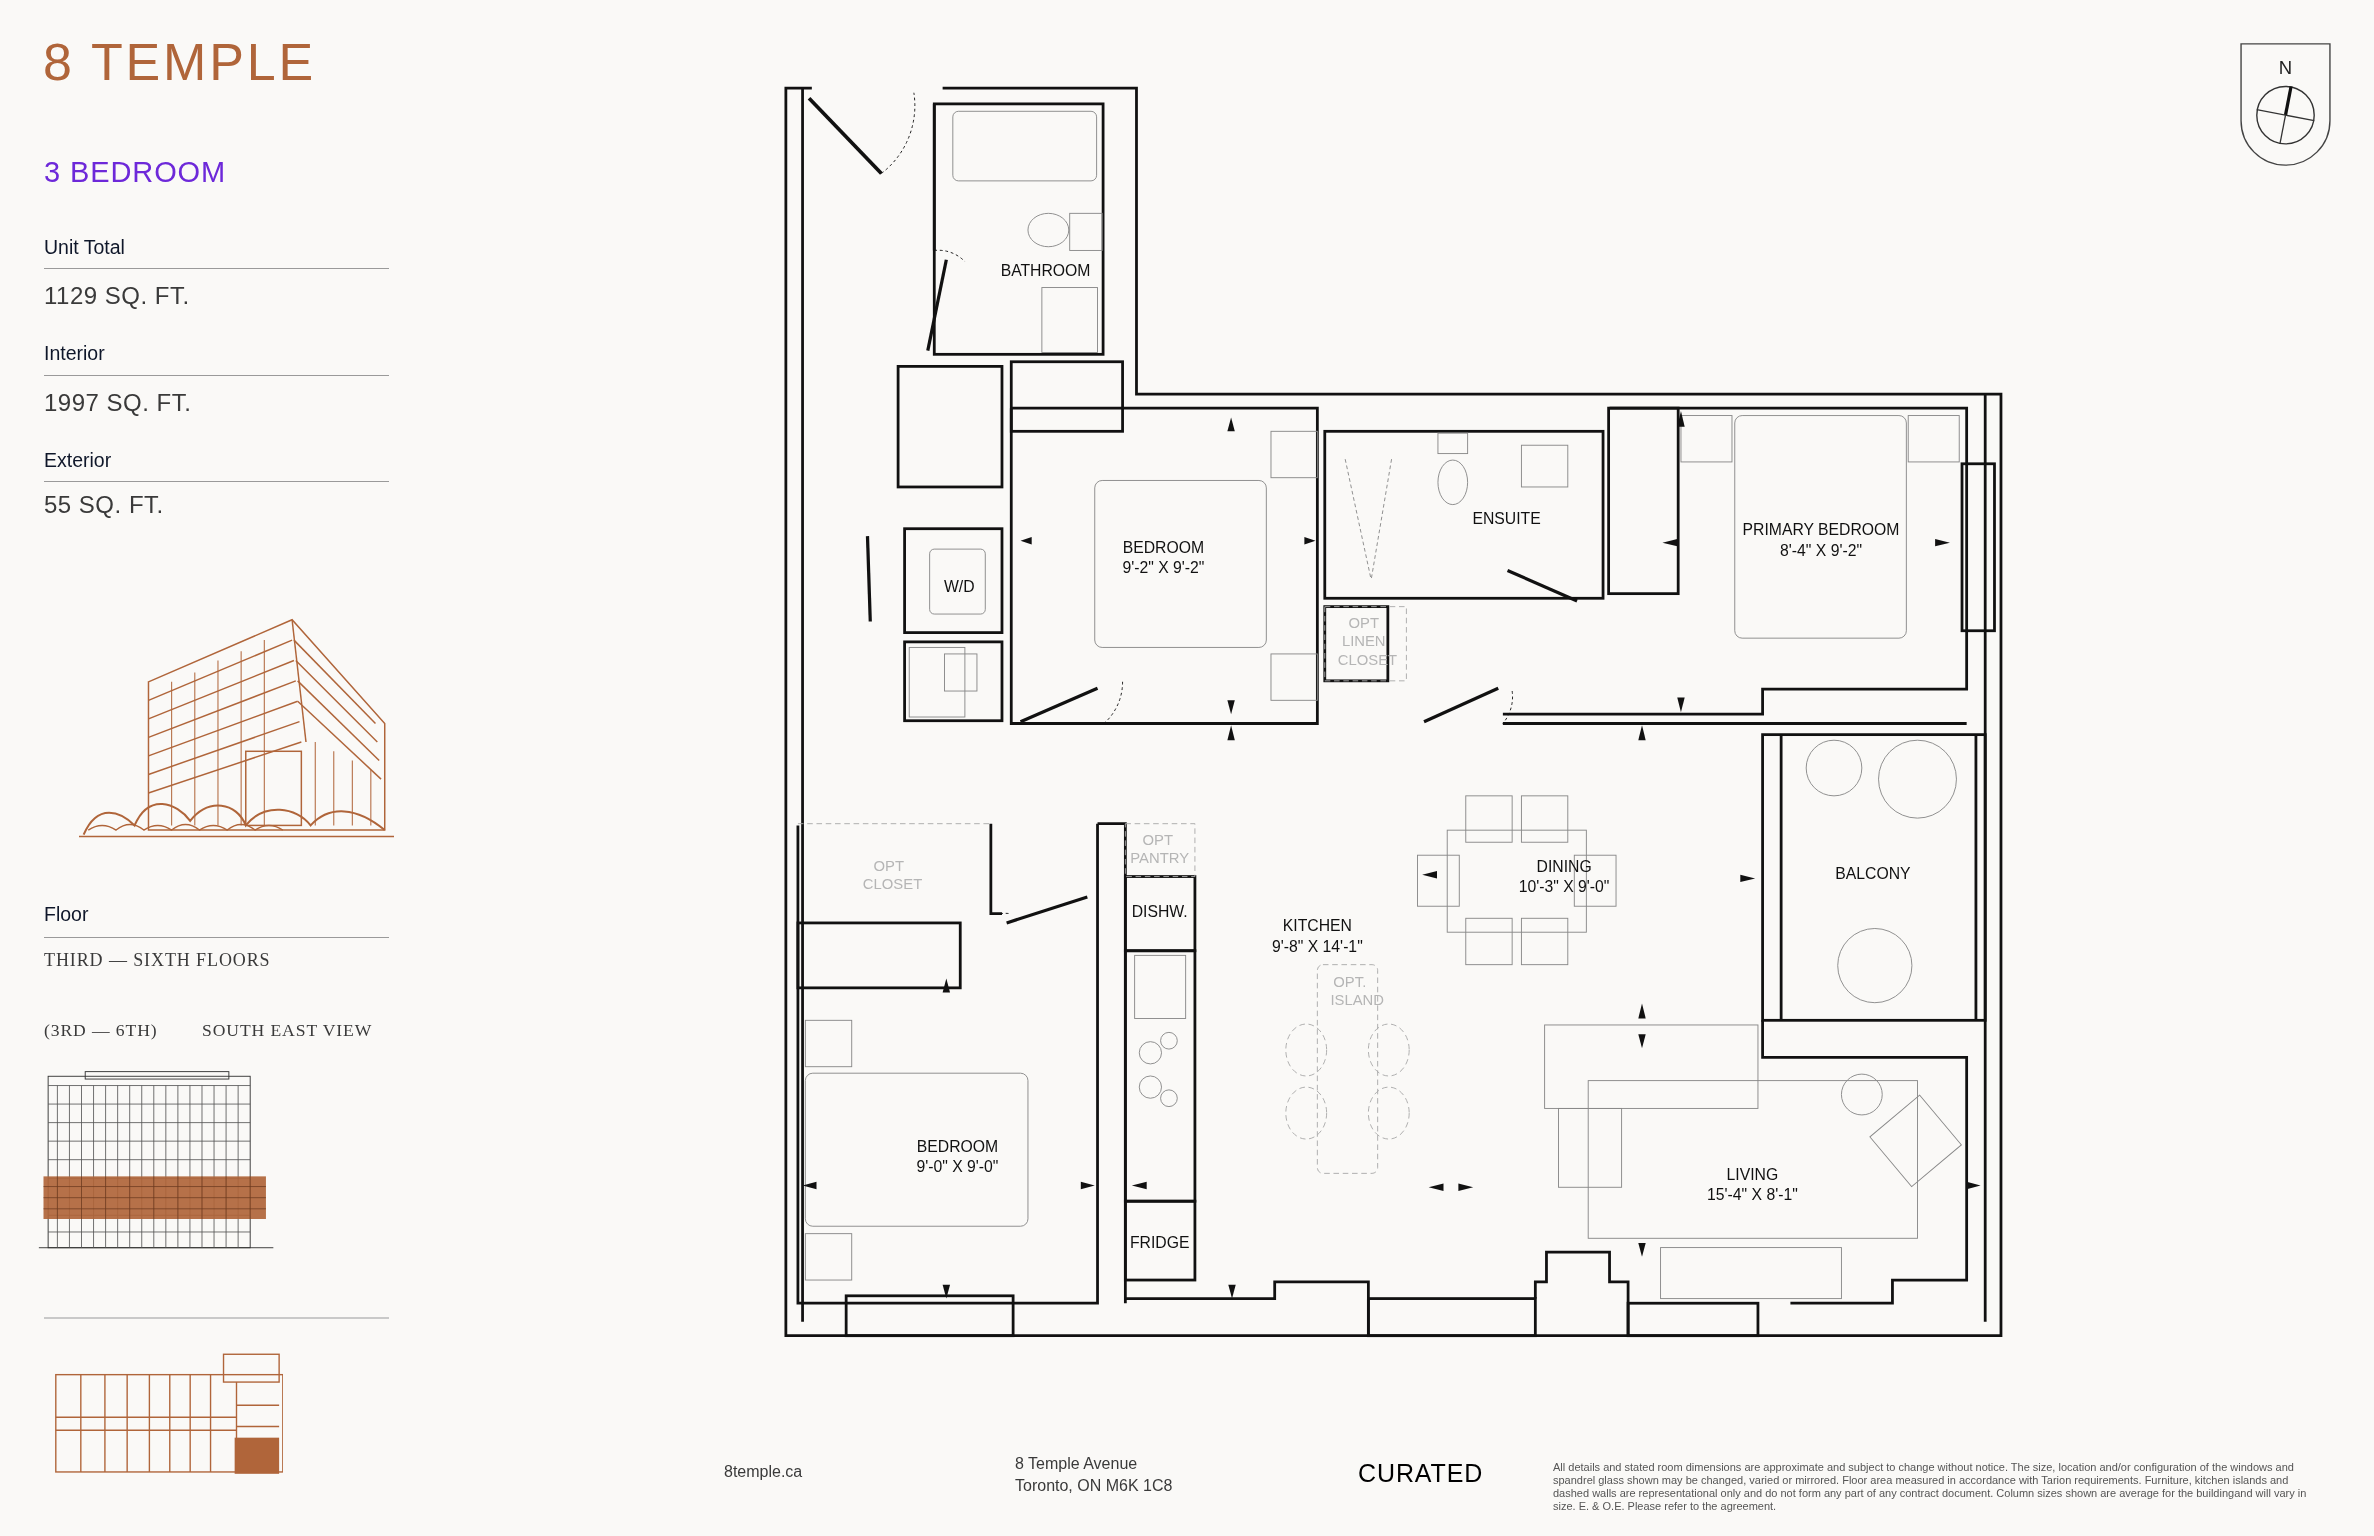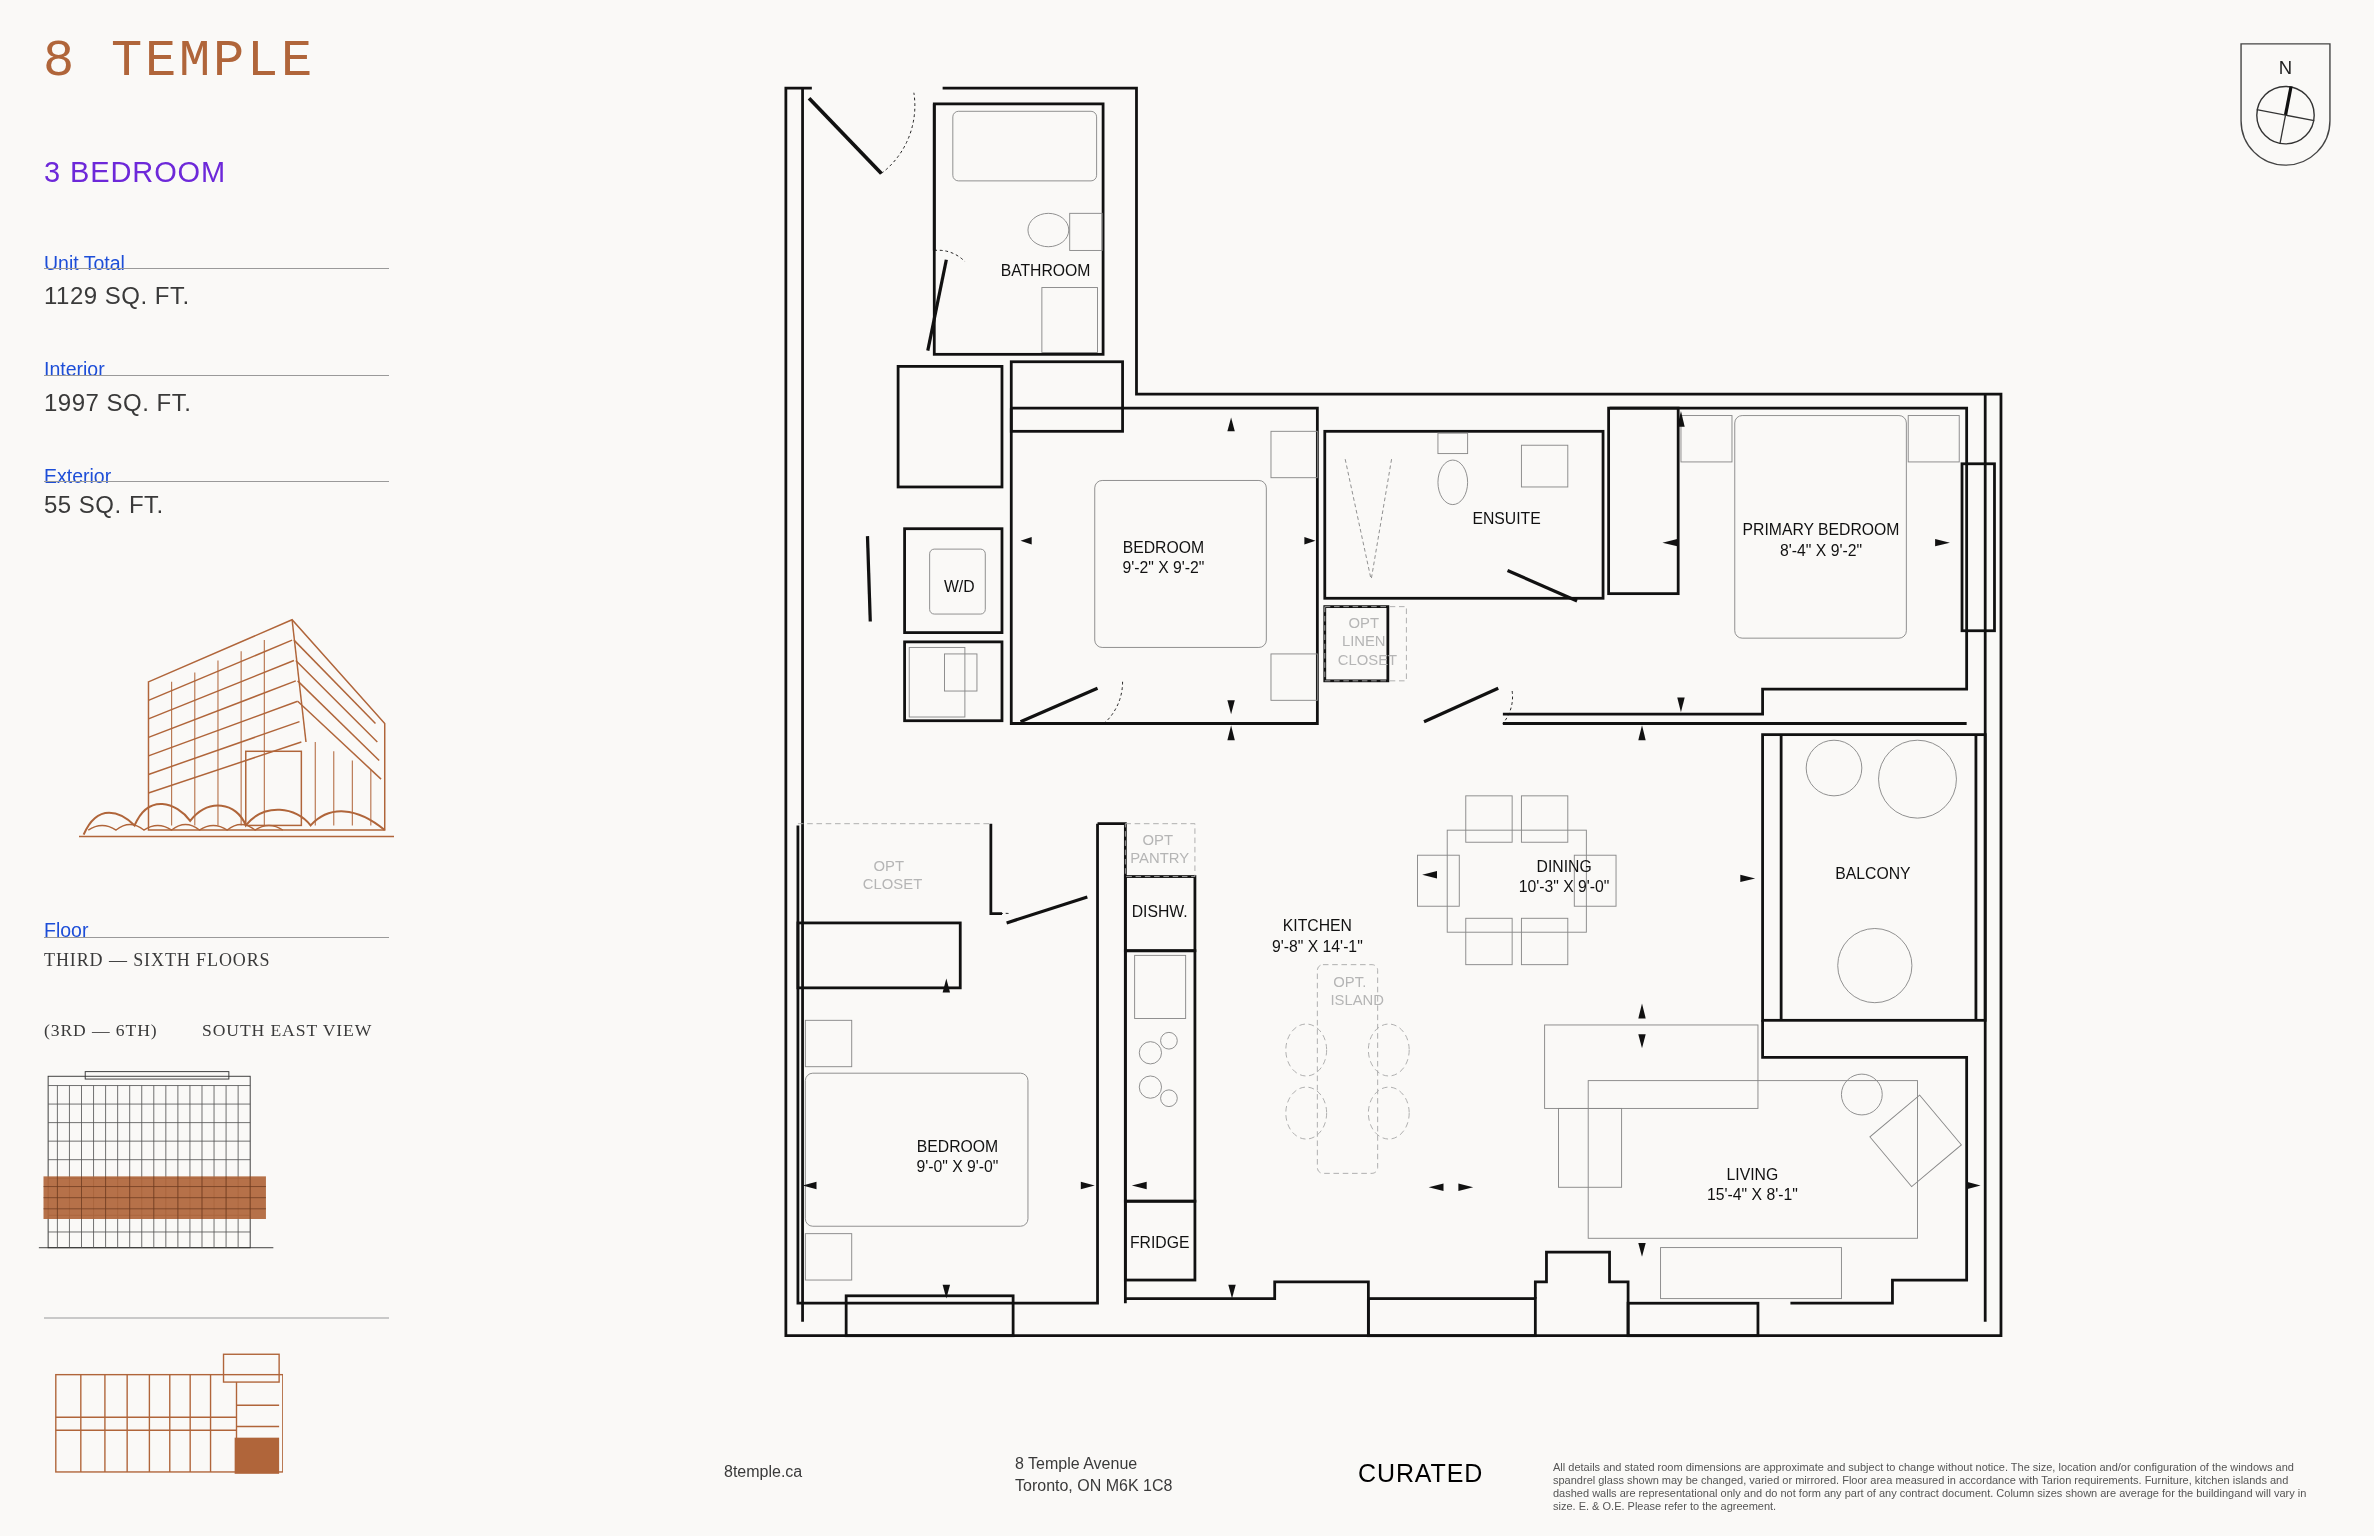--- a/index.html
+++ b/index.html
@@ -1,20 +1,20 @@
 <!DOCTYPE html>
 <html style="font-size:15px"><head>
 <meta charset="utf-8">
 <style>
   html,body{margin:0;padding:0;}
   body{width:2375px;height:1536px;background:#faf9f7;position:relative;overflow:hidden;font-family:"Liberation Sans",sans-serif;color:#2b2b2b;}
   .abs{position:absolute;}
-  .brand{left:43px;top:32px;font-family:Liberation Mono, monospace;font-size:52px;letter-spacing:2.8px;color:#b0653a;font-weight:400;}
+  .brand{left:43px;top:32px;font-family:Liberation Sans, sans-serif;font-size:52px;letter-spacing:2.8px;color:#b0653a;font-weight:400;}
   .unit-type{left:44px;top:156px;font-family:Liberation Sans, sans-serif;font-size:29px;color:#6d28d9;letter-spacing:0.9px;}
-  .spec-label{left:44px;font-size:19.5px;color:#1d4ed8;margin-top:16px;}
+  .spec-label{left:44px;font-size:19.5px;color:#0f172a;}
   .spec-rule{left:44px;width:345px;height:0.9px;background:#9a9a9a;}
   .spec-value{left:44px;font-family:Liberation Sans, sans-serif;font-size:24px;color:#3a3a3a;letter-spacing:0.5px;}
   .floor-value{left:44px;top:950px;font-family:"Liberation Serif",serif;font-size:18px;color:#3a3a3a;letter-spacing:0.9px;}
   .floor-sub{top:992px;font-family:"Liberation Serif",serif;font-size:17.6px;color:#3a3a3a;letter-spacing:0.9px;margin-top:28px;}
   .sep{left:44px;top:1317px;width:345px;height:1.9px;background:#c9c9c9;}
   .footer-text{font-size:16px;color:#3a3a3a;}
   .curated{left:1358px;top:1459px;font-size:25px;letter-spacing:0.9px;color:#000000;}
   .disclaimer{left:1553px;top:1461px;width:757px;font-size:11px;line-height:13px;color:#555;}
   svg text{font-family:"Liberation Sans",sans-serif;}
 </style>

